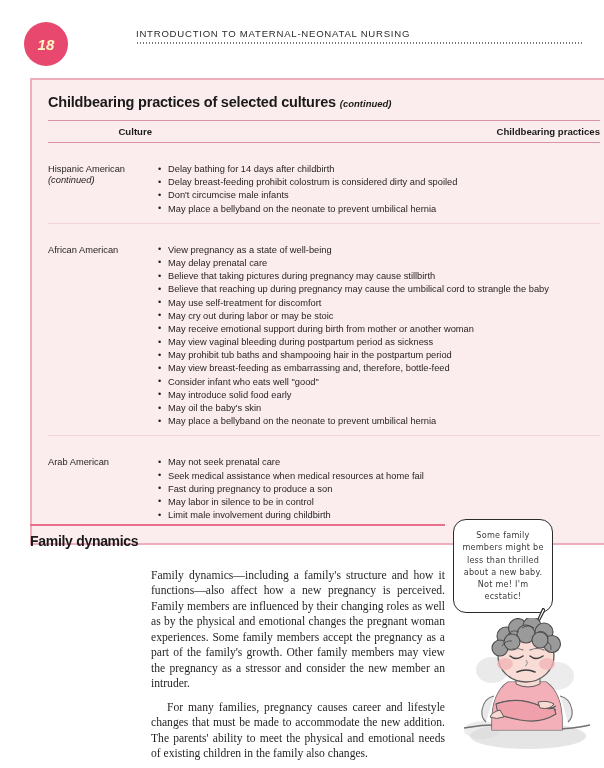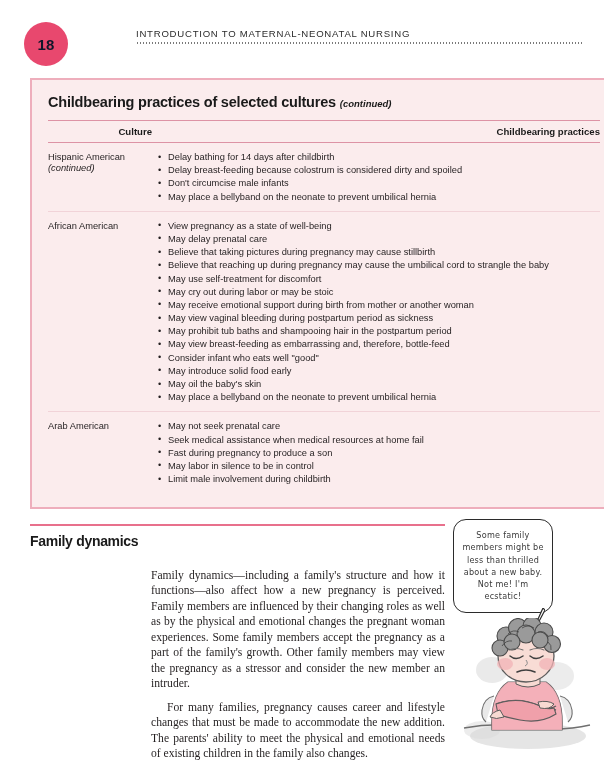--- a/index.html
+++ b/index.html
@@ -19,27 +19,28 @@
 
   
   .page-badge {
     position: absolute;
     left: 24px;
     top: 22px;
     width: 44px;
     height: 44px;
     border-radius: 50%;
     background: #e8486e;
-    color: #0f172a;
+    color: #fef9c3;
     font-size: 15px;
     font-weight: bold;
     display: flex;
     align-items: center;
     justify-content: center;
     letter-spacing: .2px;
+    font-style: italic;
   }
   .running-head {
     position: absolute;
     left: 136px;
     top: 28px;
     right: 22px;
   }
   .running-head-text {
     font-size: 9.6px;
     letter-spacing: .75px;
@@ -88,21 +89,21 @@
     font-weight: bold;
     color: #1a1a1a;
     padding: 5px 0 5px 0;
     border-top: 1px solid #dd93a5;
     border-bottom: 1px solid #dd93a5;
     vertical-align: top;
   }
   .tbl td {
     font-size: 9.3px;
     color: #231f20;
-    padding: 8px 0 7px 0;
+    padding: 20px 0 7px 0;
     vertical-align: top;
     border-bottom: 1px solid #f1d3d8;
   }
   .tbl tr:last-child td { border-bottom: none; }
   .col-culture { width: 104px; padding-right: 6px !important; }
   .culture-name { line-height: 1.32; }
   .culture-sub { font-style: italic; }
   .practice-list {
     margin: 0;
     padding: 0;
@@ -217,21 +218,21 @@
       </thead>
       <tbody>
         <tr>
           <td class="col-culture">
             <div class="culture-name">Hispanic American</div>
             <div class="culture-sub">(continued)</div>
           </td>
           <td>
             <ul class="practice-list">
               <li>Delay bathing for 14 days after childbirth</li>
-              <li>Delay breast-feeding because colostrum is considered dirty and spoiled</li>
+              <li>Delay breast-feeding prohibit colostrum is considered dirty and spoiled</li>
               <li>Don't circumcise male infants</li>
               <li>May place a bellyband on the neonate to prevent umbilical hernia</li>
             </ul>
           </td>
         </tr>
         <tr>
           <td class="col-culture">
             <div class="culture-name">African American</div>
           </td>
           <td>

